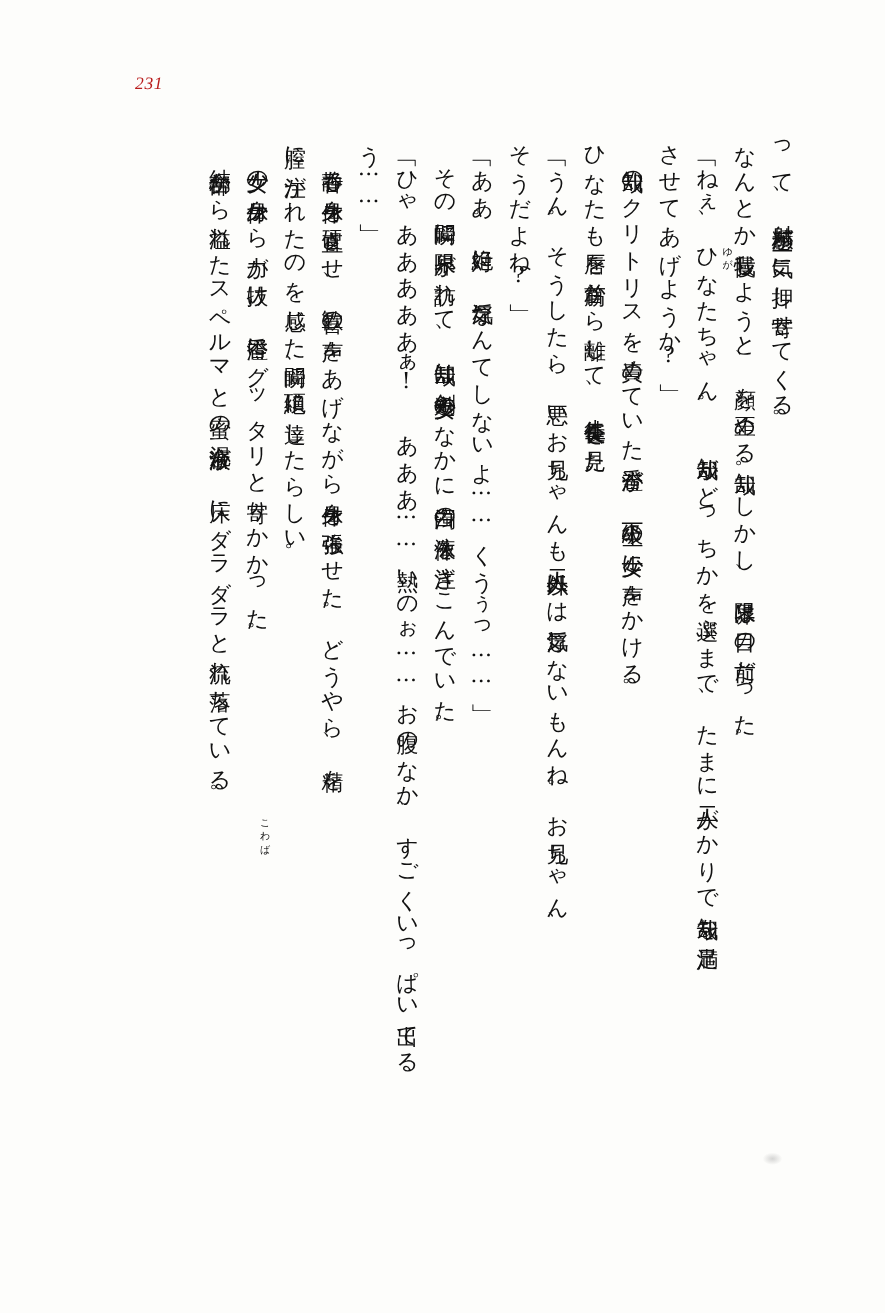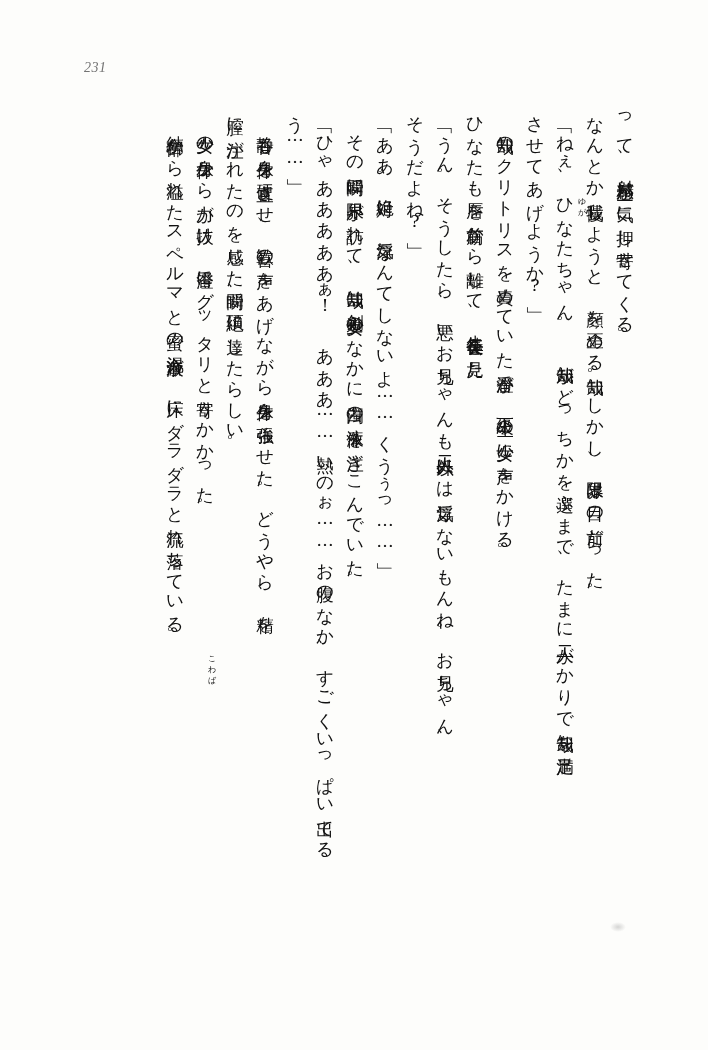--- a/index.html
+++ b/index.html
@@ -16,25 +16,25 @@
   }
   .page {
     position: relative;
     width: 708px;
     height: 1050px;
     background: #fdfdfb;
   }
   .page-number {
     position: absolute;
     top: 60px;
-    left: 84px;
+    left: 108px;
     font-size: 14px;
     font-style: italic;
     font-family: "Liberation Serif", serif;
-    color: #737373;
+    color: #b91c1c;
     letter-spacing: 0.5px;
   }
   .text-block {
     position: absolute;
     top: 104px;
     right: 68px;
     left: 62px;
     bottom: 78px;
     display: flex;
     flex-direction: row-reverse;

